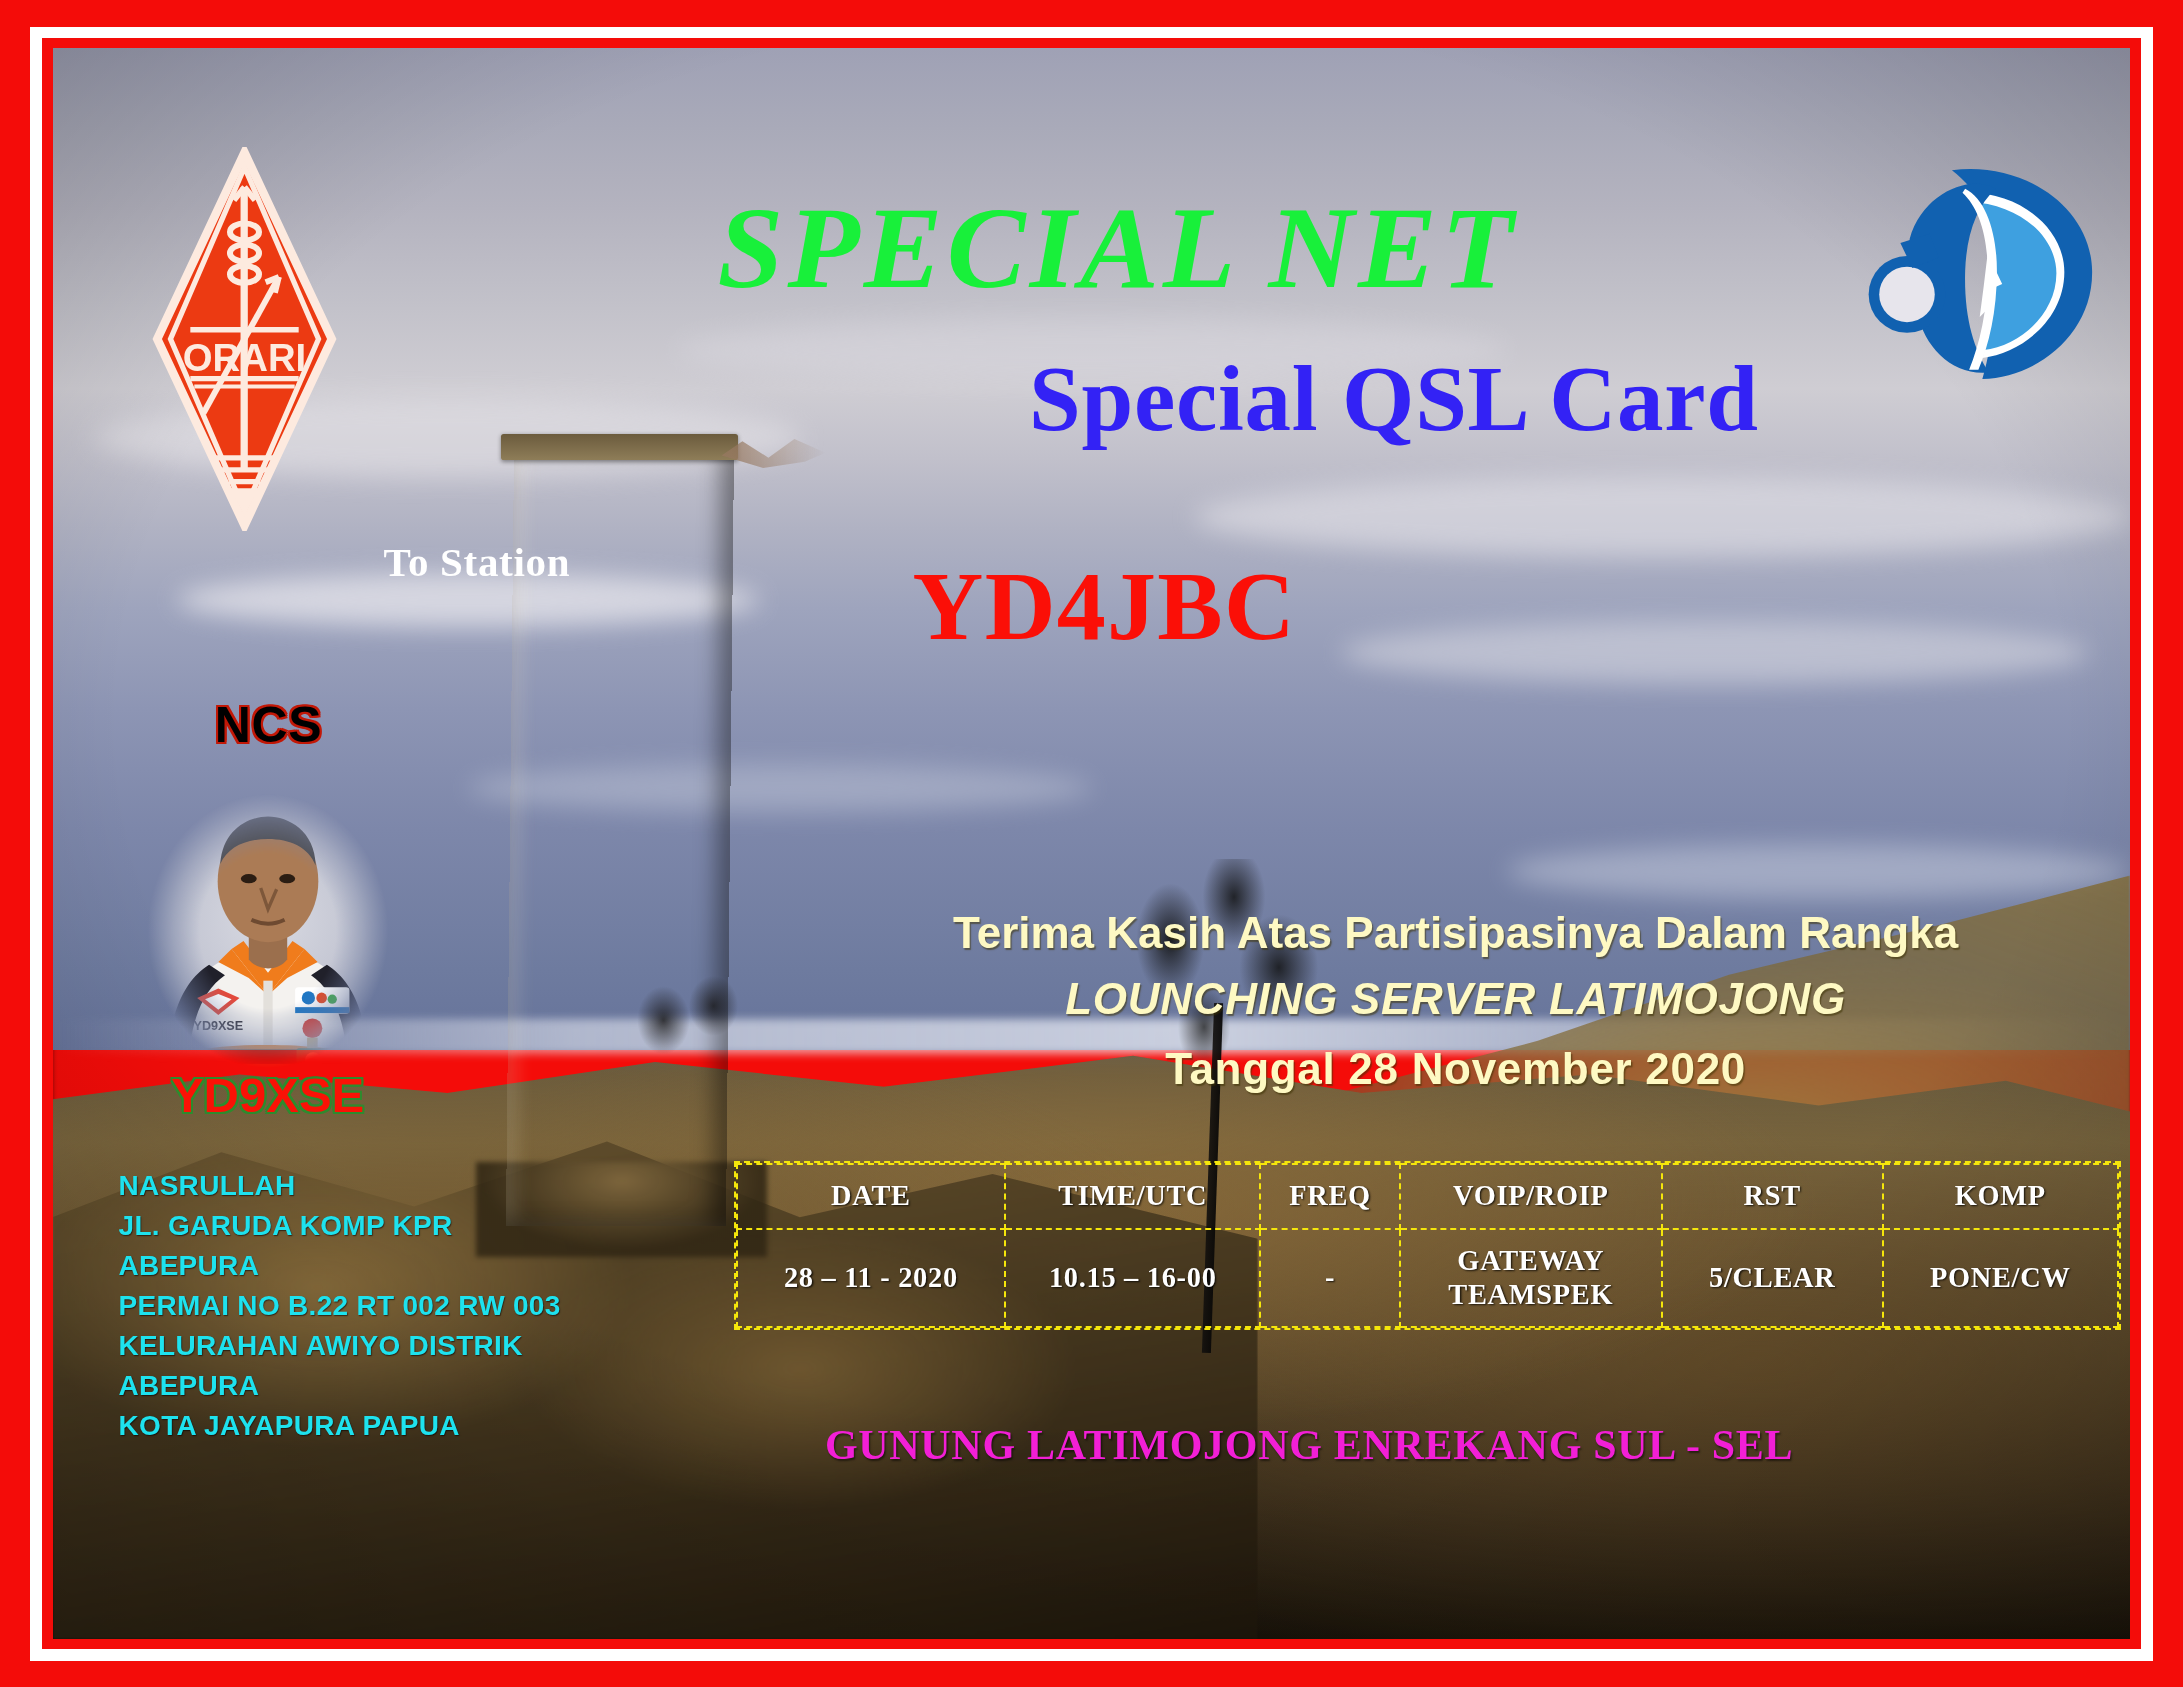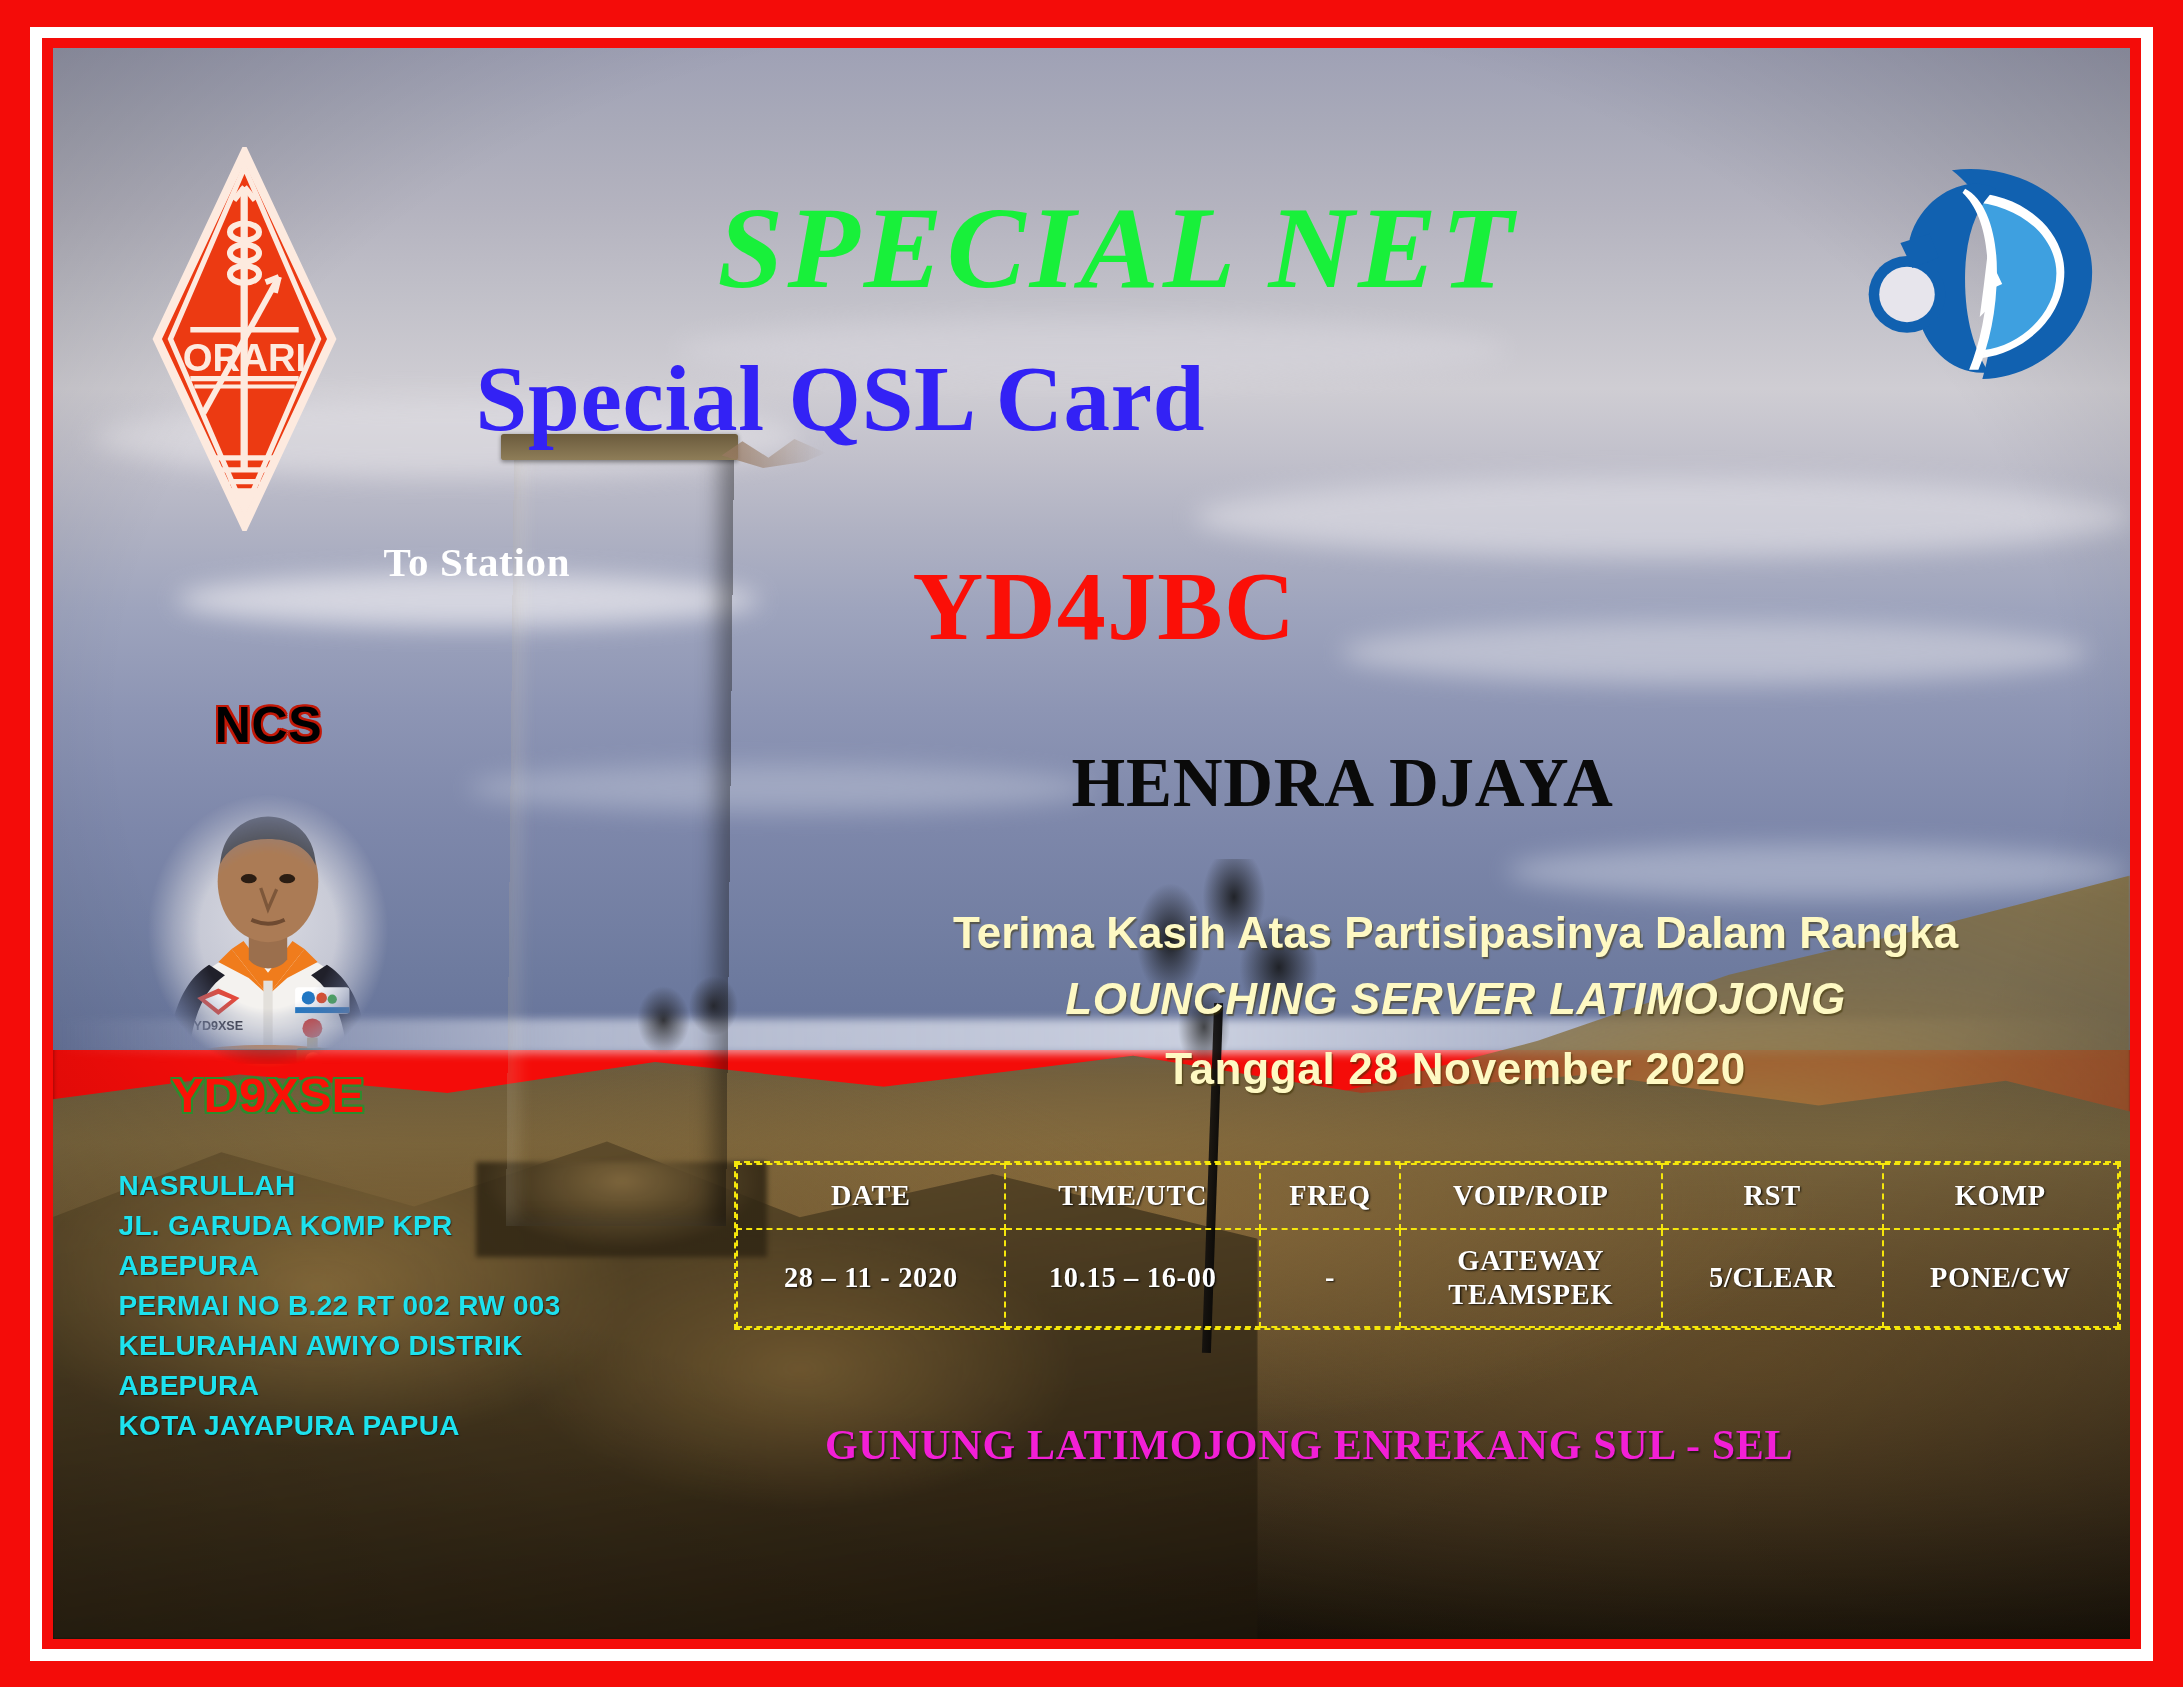--- a/index.html
+++ b/index.html
@@ -179,21 +179,21 @@
   #special-net{
     position:absolute;left:423px;top:142px;width:1283px;
     text-align:center;
     font-family:"Liberation Serif",serif;font-weight:bold;font-style:italic;
     font-size:116px;line-height:1;color:#18f03a;
     letter-spacing:4px;
     transform:scaleX(1.02);
   }
   #special-qsl{
     position:absolute;left:423px;top:304px;width:1283px;
-    text-align:left;
+    text-align:right;
     font-family:"Liberation Serif",serif;font-weight:bold;
     font-size:93px;line-height:1;color:#3322f5;
     letter-spacing:0.7px;
   }
   #to-station{
     position:absolute;left:331px;top:490px;
     font-family:"Liberation Serif",serif;font-weight:bold;
     font-size:41px;color:#ffffff;letter-spacing:0.7px;
   }
   #callsign{
@@ -358,21 +358,20 @@
         <circle cx="62" cy="212" r="58" fill="#1161b0"></circle>
         <circle cx="62" cy="212" r="42" fill="#e7e5ec"></circle>
         <path d="M52 134 L96 120 L110 156 L70 172 Z" fill="#1161b0"></path>
       </svg>
     </div>
 
     <div id="special-net">SPECIAL NET</div>
     <div id="special-qsl">Special QSL Card</div>
     <div id="to-station">To Station</div>
     <div id="callsign">YD4JBC</div>
-    <div id="opname">HENDRA DJAYA</div>
 
     <div id="ncs-label">NCS</div>
     <div id="portrait">
       <div class="fade">
         <svg viewBox="0 0 450 450" width="298" height="298">
           <defs>
             <radialGradient id="bgp" cx="50%" cy="45%" r="62%">
               <stop offset="0%" stop-color="#d9dae2"></stop>
               <stop offset="70%" stop-color="#b9bccb"></stop>
               <stop offset="100%" stop-color="#8c93ab"></stop>

